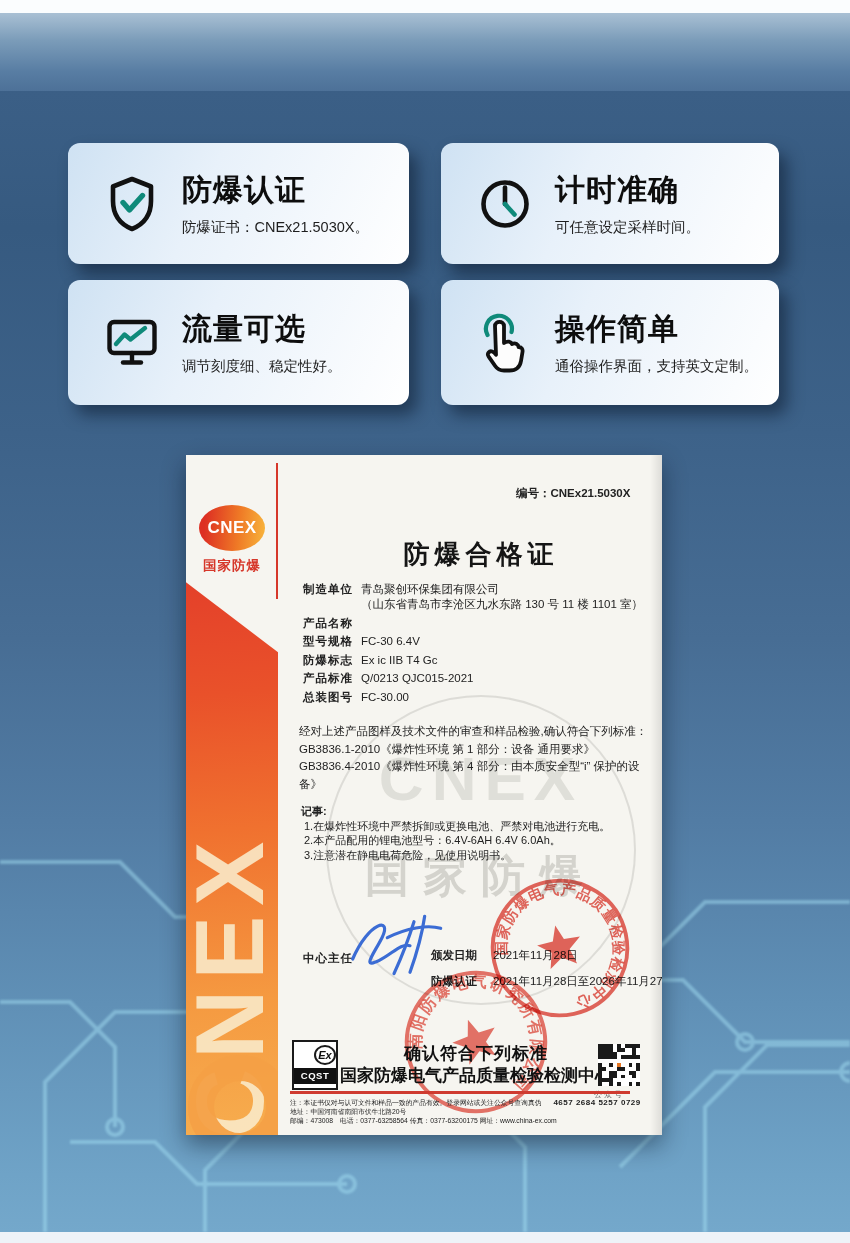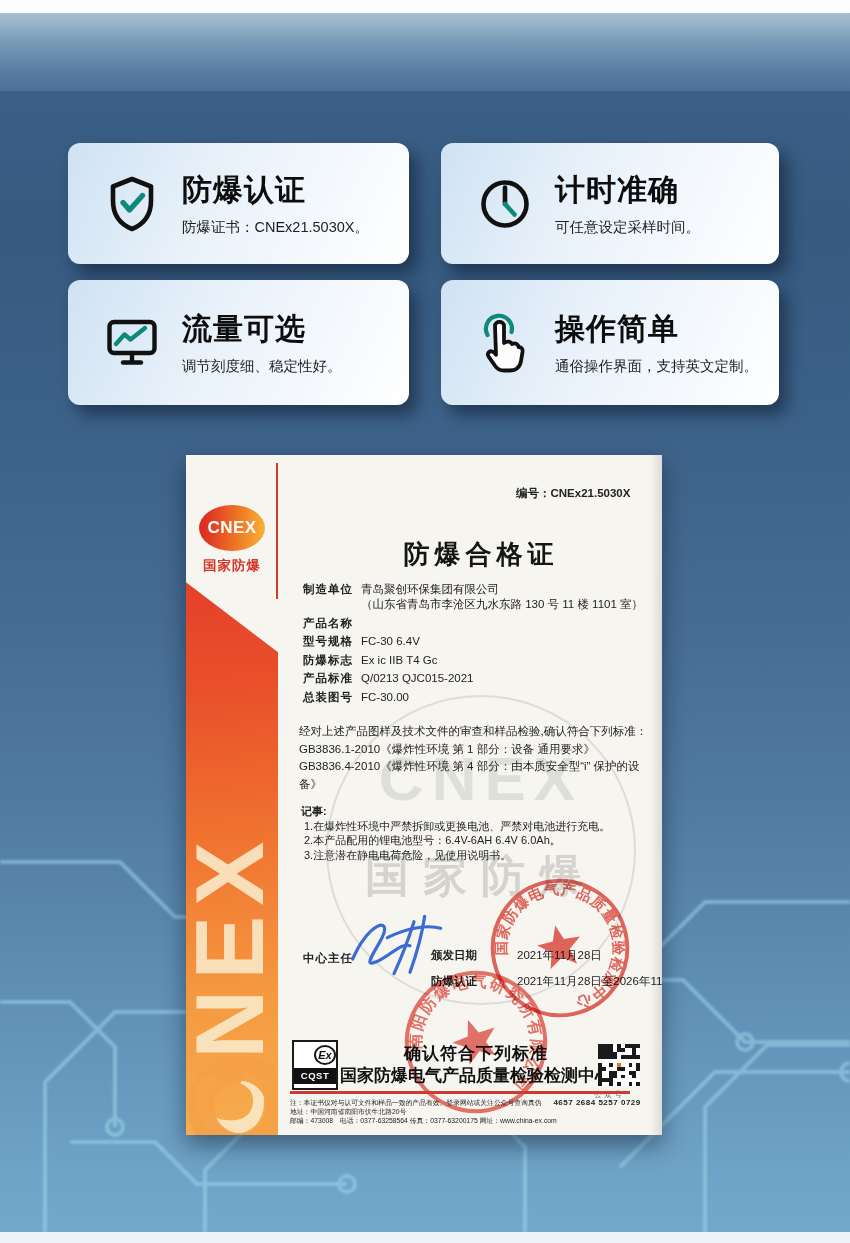--- a/index.html
+++ b/index.html
@@ -67,21 +67,21 @@
   .flabel{width:58px;flex:none;font-weight:700;letter-spacing:1px;}
   .fval{flex:1;}
 
   .statement{position:absolute;left:113px;top:268px;width:358px;font-size:11.5px;line-height:17.5px;}
   .notes{position:absolute;left:115px;top:349px;width:356px;font-size:11px;line-height:14.5px;}
   .notes .nline{padding-left:3px;}
   .notes-title{font-weight:700;}
 
   .sig-label{position:absolute;left:117px;top:496px;font-size:11.5px;font-weight:700;letter-spacing:1px;}
   .sig-svg{position:absolute;left:148px;top:448px;}
-  .drow{position:absolute;display:flex;font-size:11.5px;align-items:baseline;gap:24px;}
+  .drow{position:absolute;display:flex;font-size:11.5px;align-items:baseline;}
   .issue-row{left:245px;top:493px;}
   .valid-row{left:245px;top:519px;}
   .dlabel{width:62px;flex:none;font-weight:700;}
   .dval{white-space:nowrap;}
 
   .seal{position:absolute;mix-blend-mode:multiply;}
   .seal1{left:301px;top:420px;color:rgba(225,70,58,.82);}
   .seal2{left:215px;top:512px;color:rgba(228,80,66,.78);}
 
   .excqst{position:absolute;left:106px;top:585px;width:46px;height:50px;border:2.5px solid #1a1a1a;

